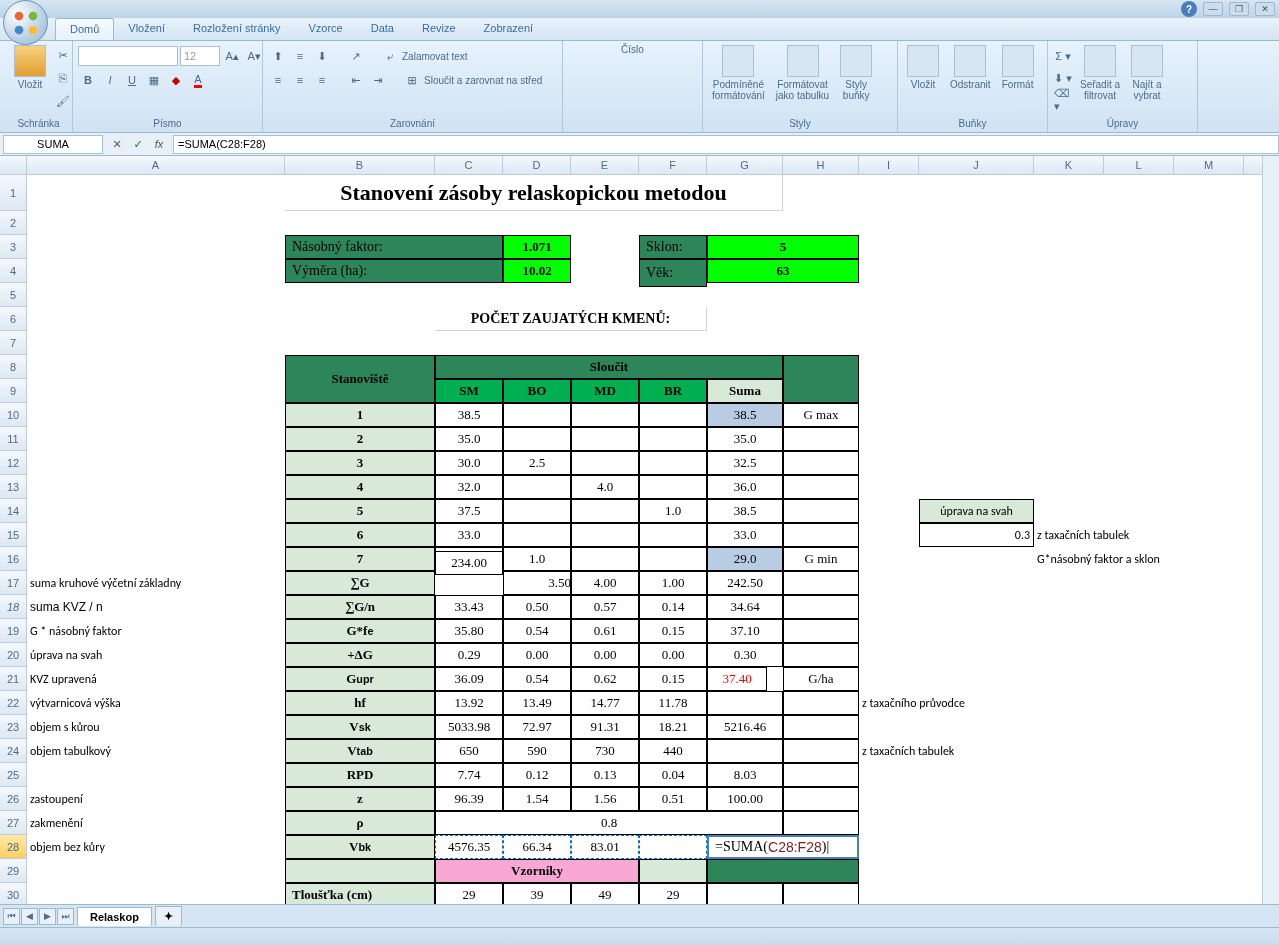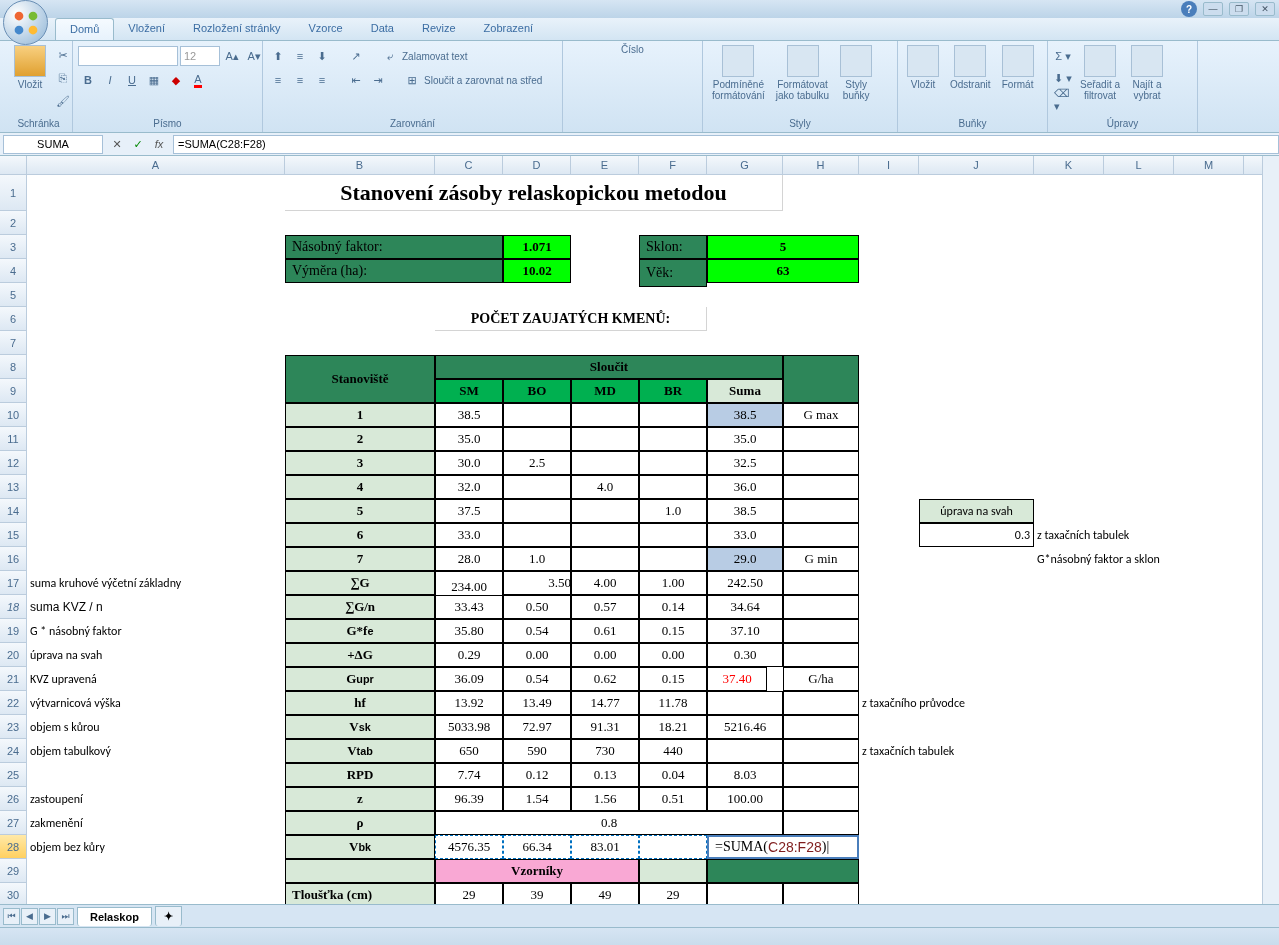--- a/index.html
+++ b/index.html
@@ -345,21 +345,21 @@
       <div class="cell td-data" style="left: 756px; top: 348px; width: 76px; height: 24px;"></div>
       <div class="cell td-lgreen" style="left: 258px; top: 372px; width: 150px; height: 24px;">7</div>
       <div class="cell td-data" style="left: 408px; top: 372px; width: 68px; height: 24px;">28.0</div>
       <div class="cell td-data" style="left: 476px; top: 372px; width: 68px; height: 24px;">1.0</div>
       <div class="cell td-data" style="left: 544px; top: 372px; width: 68px; height: 24px;"></div>
       <div class="cell td-data" style="left: 612px; top: 372px; width: 68px; height: 24px;"></div>
       <div class="cell td-blue" style="left: 680px; top: 372px; width: 76px; height: 24px;">29.0</div>
       <div class="cell td-data" style="left: 756px; top: 372px; width: 76px; height: 24px;">G min</div>
       <div class="cell side-note" style="left: 0px; top: 396px; width: 258px; height: 24px; border-right: none; border-bottom: none; font-family: Calibri;">suma kruhové výčetní základny</div>
       <div class="cell td-label" style="left: 258px; top: 396px; width: 150px; height: 24px;">∑G</div>
-      <div class="cell td-data" style="left: 408px; top: 396px; width: 68px; height: 32px;">234.00</div>
+      <div class="cell td-data" style="left: 408px; top: 376px; width: 68px; height: 24px;">234.00</div>
       <div class="cell td-data" style="left: 476px; top: 396px; width: 68px; height: 24px; padding-left: 48px;">3.50</div>
       <div class="cell td-data" style="left: 544px; top: 396px; width: 68px; height: 24px;">4.00</div>
       <div class="cell td-data" style="left: 612px; top: 396px; width: 68px; height: 24px;">1.00</div>
       <div class="cell td-data" style="left: 680px; top: 396px; width: 76px; height: 24px;">242.50</div>
       <div class="cell td-data" style="left: 756px; top: 396px; width: 76px; height: 24px;"></div>
       <div class="cell side-note" style="left: 0px; top: 420px; width: 258px; height: 24px; border-right: none; border-bottom: none; font-family: Liberation Sans, sans-serif;">suma KVZ / n</div>
       <div class="cell td-label" style="left: 258px; top: 420px; width: 150px; height: 24px;">∑G/n</div>
       <div class="cell td-data" style="left: 408px; top: 420px; width: 68px; height: 24px;">33.43</div>
       <div class="cell td-data" style="left: 476px; top: 420px; width: 68px; height: 24px;">0.50</div>
       <div class="cell td-data" style="left: 544px; top: 420px; width: 68px; height: 24px;">0.57</div>

